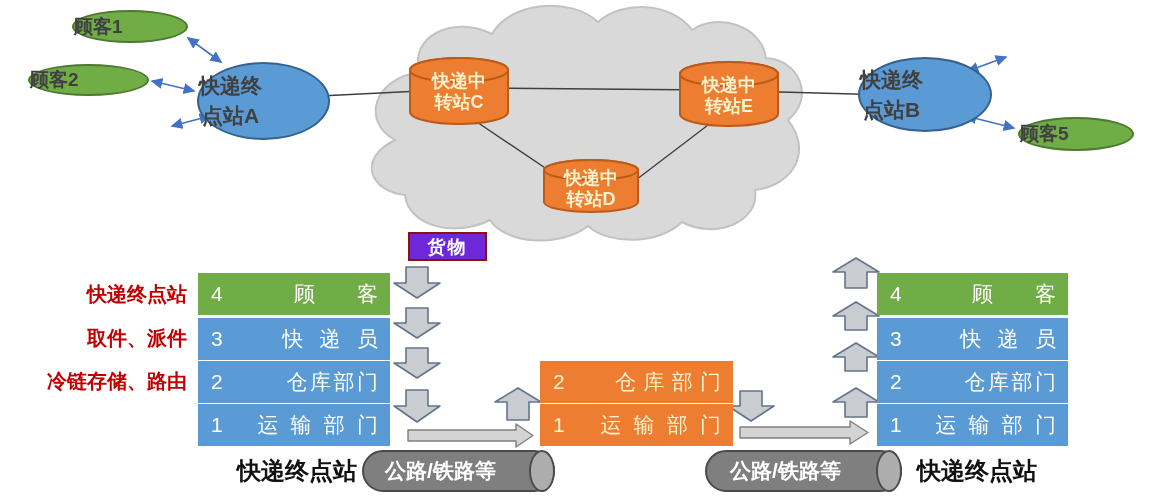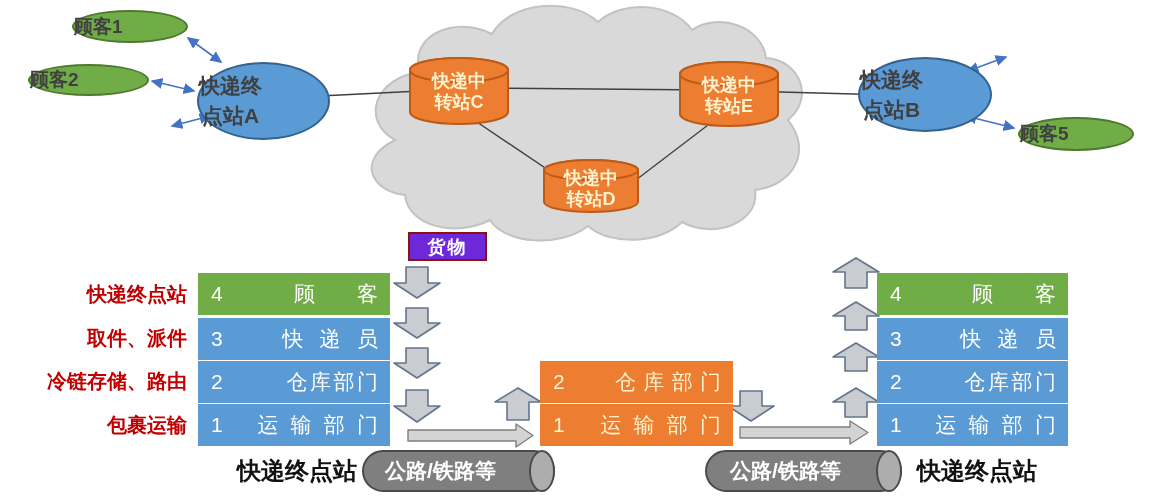--- a/index.html
+++ b/index.html
@@ -150,21 +150,20 @@
   <div class="hubtxt" style="left:546px;top:168px;width:90px;height:42px">快递中
 转站D</div>
 
   <div class="cargo">
     <span>货物</span>
   </div>
 
   <div class="plabel" style="top:281px">快递终点站</div>
   <div class="plabel" style="top:325px">取件、派件</div>
   <div class="plabel" style="top:368px">冷链存储、路由</div>
-  <div class="plabel" style="top:412px">包裹运输</div>
 
   <div class="row green" style="left:198px;top:273px;width:192px">
     <span class="num">4</span>
     <span class="lbl ls-a">顾客</span>
   </div>
   <div class="row blue" style="left:198px;top:318px;width:192px">
     <span class="num">3</span>
     <span class="lbl ls-b">快递员</span>
   </div>
   <div class="row blue" style="left:198px;top:361px;width:192px">

